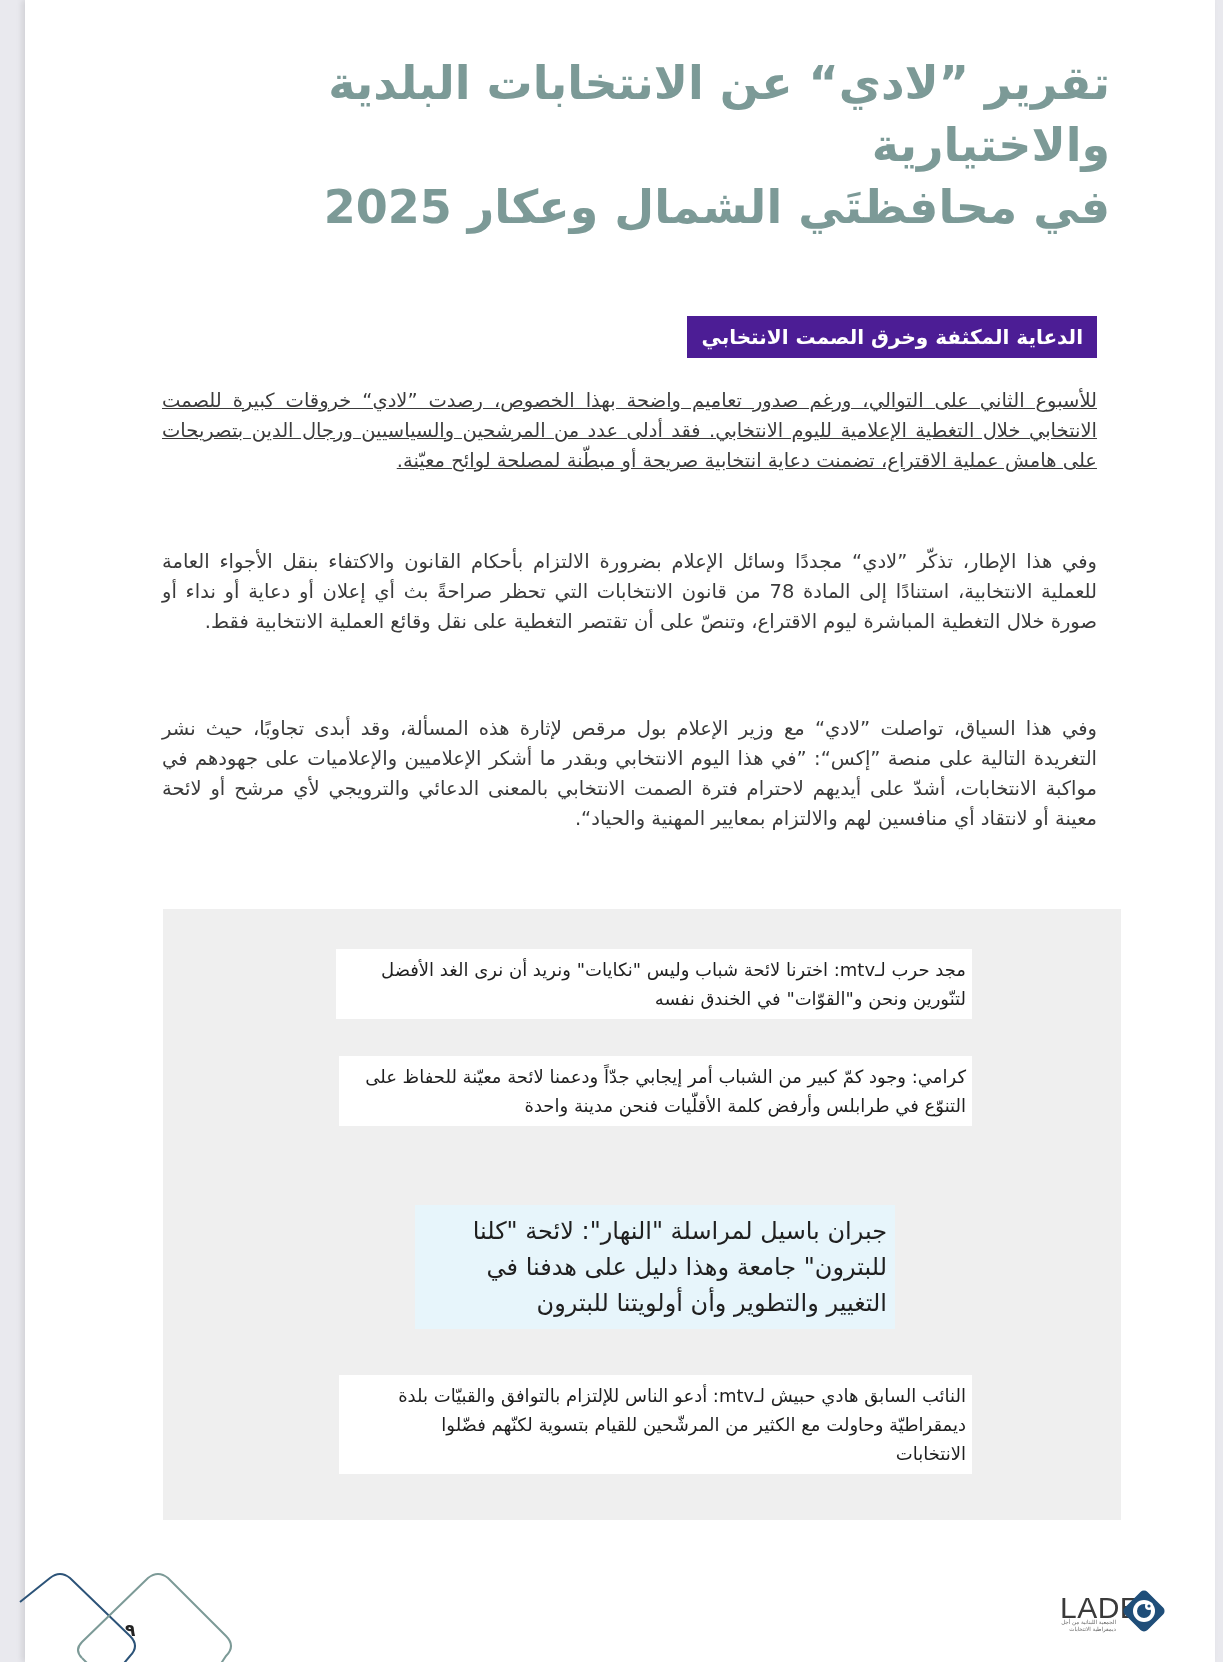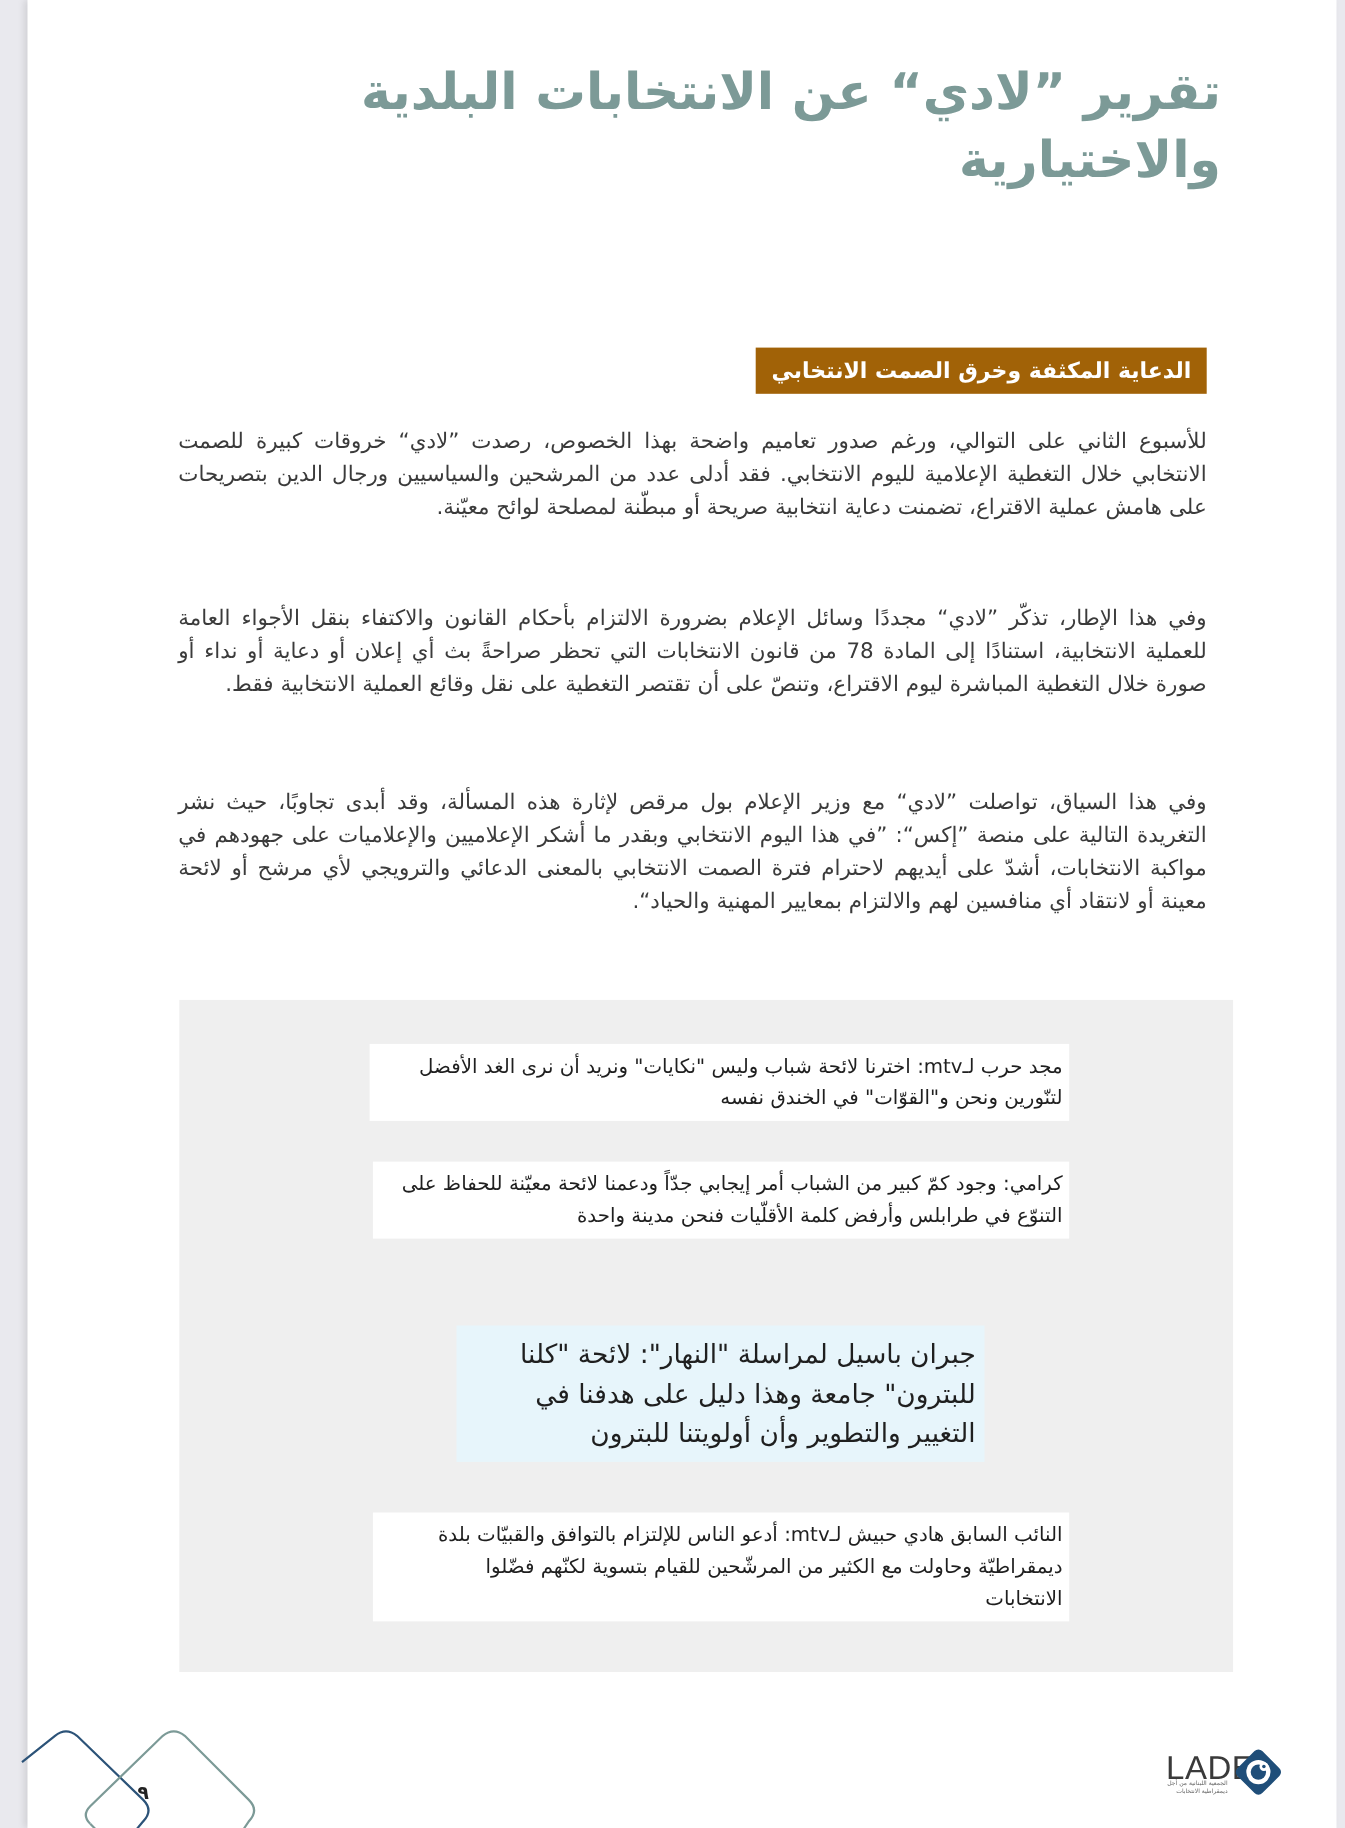--- a/index.html
+++ b/index.html
@@ -15,29 +15,29 @@
     box-shadow: -3px 0 6px rgba(0,0,0,0.10);
   }
   .title {
     position: absolute; right: 105px; top: 52px; width: 1000px;
     color: #7c9a97; font-weight: bold; font-size: 46px; line-height: 62px;
     text-align: right; margin: 0;
   }
   .title span { display: block; }
   .section-heading {
     position: absolute; right: 118px; top: 316px; height: 42px;
-    padding: 0 14px; background: #a16207; color: #ffffff;
+    padding: 0 14px; background: #4c1d95; color: #ffffff;
     font-weight: bold; font-size: 20px; line-height: 42px; white-space: nowrap;
   }
   .body-text {
     position: absolute; right: 118px; width: 935px;
     color: #3b3b3b; font-size: 19.5px; line-height: 30px;
     text-align: justify; text-align-last: right; margin: 0;
   }
-  .p1 { top: 386px; }
+  .p1 { top: 386px; text-decoration: underline; }
   .p2 { top: 547px; }
   .p3 { top: 714px; }
   .quotes-panel {
     position: absolute; left: 138px; top: 909px; width: 958px; height: 611px;
     background: #efefef;
   }
   .quote {
     position: absolute; background: #ffffff; color: #1f1f1f;
     font-weight: normal; font-size: 18px; line-height: 29px;
     padding: 6px 6px; text-align: right; box-sizing: border-box; margin: 0;
@@ -62,20 +62,21 @@
   }
   .logo-mark { position: absolute; left: 58px; top: 0; width: 52px; height: 52px; }
 </style>
 </head>
 <body>
 
 <div class="page">
 
   <h1 class="title">
     <span>تقرير ”لادي“ عن الانتخابات البلدية والاختيارية</span>
+    <span>في محافظتَي الشمال وعكار 2025</span>
   </h1>
 
   <div class="section-heading">الدعاية المكثفة وخرق الصمت الانتخابي</div>
 
   <p class="body-text p1">للأسبوع الثاني على التوالي، ورغم صدور تعاميم واضحة بهذا الخصوص، رصدت ”لادي“ خروقات كبيرة للصمت الانتخابي خلال التغطية الإعلامية لليوم الانتخابي. فقد أدلى عدد من المرشحين والسياسيين ورجال الدين بتصريحات على هامش عملية الاقتراع، تضمنت دعاية انتخابية صريحة أو مبطّنة لمصلحة لوائح معيّنة.</p>
   <p class="body-text p2">وفي هذا الإطار، تذكّر ”لادي“ مجددًا وسائل الإعلام بضرورة الالتزام بأحكام القانون والاكتفاء بنقل الأجواء العامة للعملية الانتخابية، استنادًا إلى المادة 78 من قانون الانتخابات التي تحظر صراحةً بث أي إعلان أو دعاية أو نداء أو صورة خلال التغطية المباشرة ليوم الاقتراع، وتنصّ على أن تقتصر التغطية على نقل وقائع العملية الانتخابية فقط.</p>
   <p class="body-text p3">وفي هذا السياق، تواصلت ”لادي“ مع وزير الإعلام بول مرقص لإثارة هذه المسألة، وقد أبدى تجاوبًا، حيث نشر التغريدة التالية على منصة ”إكس“: ”في هذا اليوم الانتخابي وبقدر ما أشكر الإعلاميين والإعلاميات على جهودهم في مواكبة الانتخابات، أشدّ على أيديهم لاحترام فترة الصمت الانتخابي بالمعنى الدعائي والترويجي لأي مرشح أو لائحة معينة أو لانتقاد أي منافسين لهم والالتزام بمعايير المهنية والحياد“.</p>
 
   <div class="quotes-panel">
     <p class="quote q1">مجد حرب لـmtv: اخترنا لائحة شباب وليس "نكايات" ونريد أن نرى الغد الأفضل لتنّورين ونحن و"القوّات" في الخندق نفسه</p>

